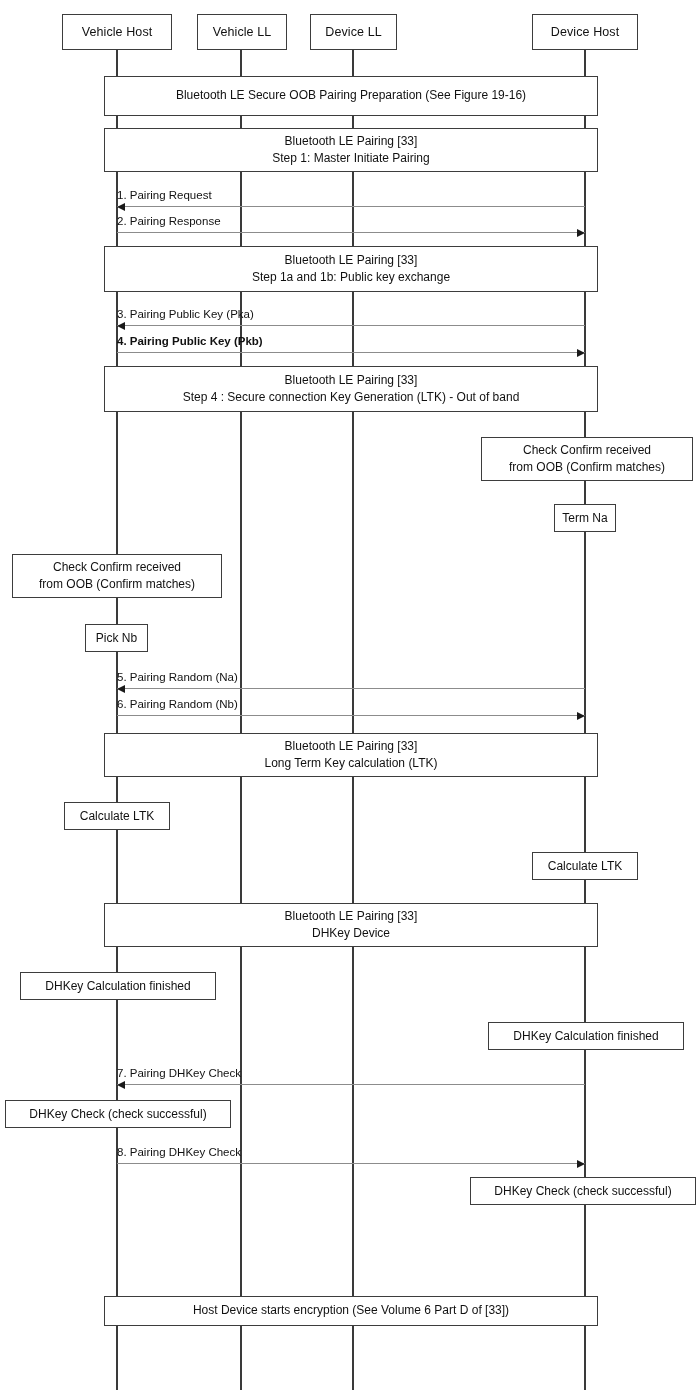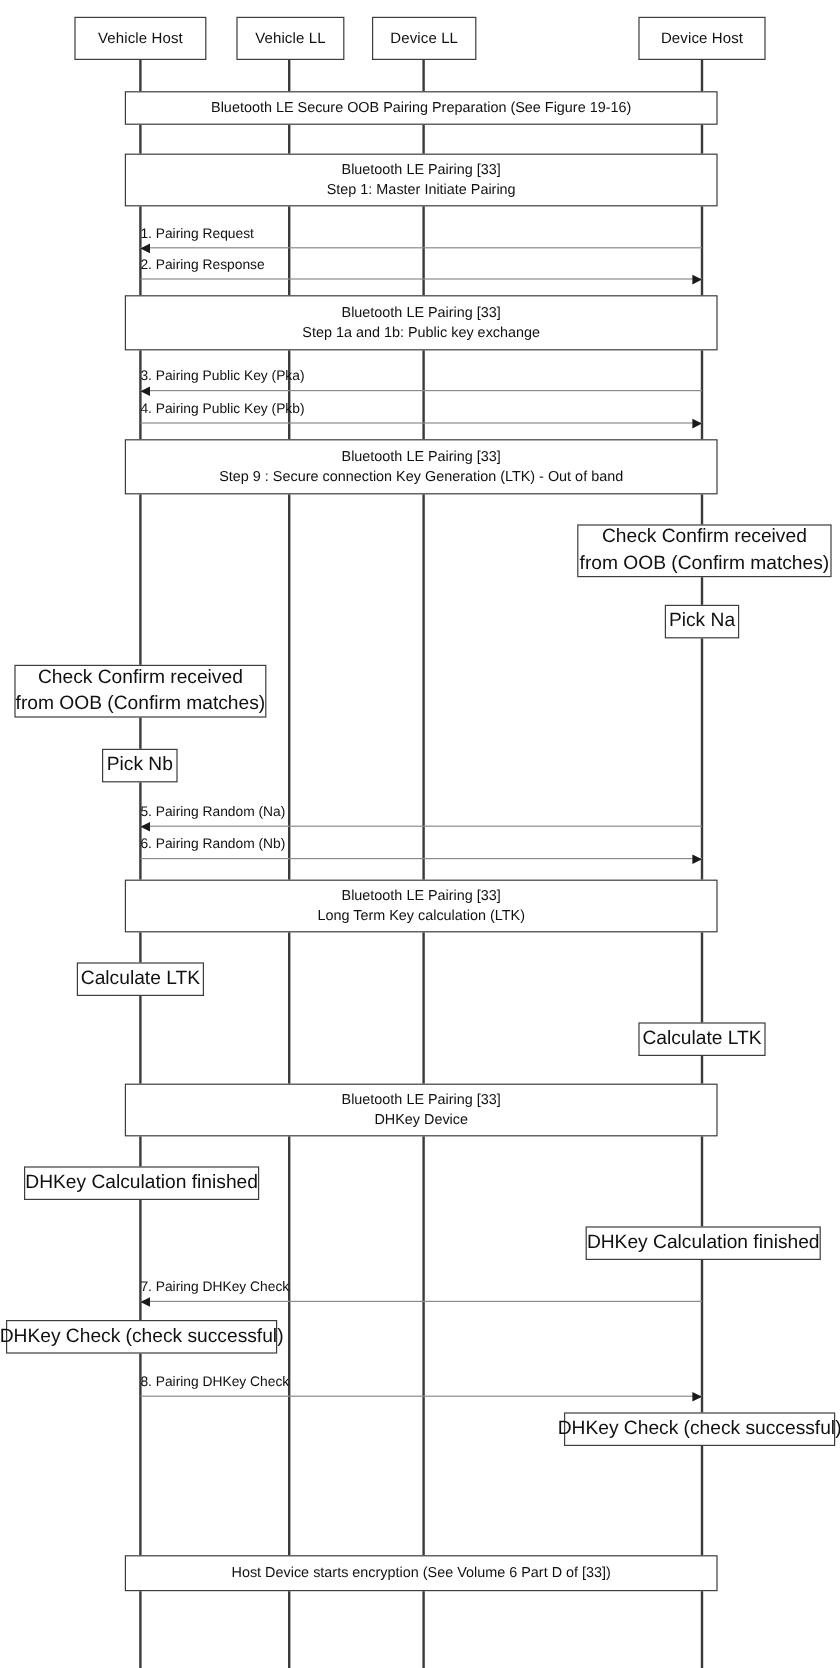--- a/index.html
+++ b/index.html
@@ -63,21 +63,21 @@
   
   .note {
     position: absolute;
     box-sizing: border-box;
     border: 1.6px solid #3d3d3d;
     background: #ffffff;
     display: flex;
     flex-direction: column;
     align-items: center;
     justify-content: center;
-    font-size: 16px;
+    font-size: 12px;
     color: #111111;
     line-height: 1.4;
     text-align: center;
     z-index: 6;
     padding: 0 6px;
   }
   .note .ln { display: block; white-space: nowrap; }
 
   
   .msg-line {
@@ -138,52 +138,52 @@
     </div>
     <div class="participant" style="left: 197px; top: 14px; width: 90px; height: 36px;">
       <span>Vehicle LL</span>
     </div>
     <div class="participant" style="left: 310px; top: 14px; width: 87px; height: 36px;">
       <span>Device LL</span>
     </div>
     <div class="participant" style="left: 532px; top: 14px; width: 106px; height: 36px;">
       <span>Device Host</span>
     </div>
-    <div class="fragment" style="left: 104px; top: 76px; width: 494px; height: 28px;">
+    <div class="fragment" style="left: 104px; top: 76px; width: 494px; height: 40px;">
       <span class="ln">Bluetooth LE Secure OOB Pairing Preparation (See Figure 19-16)</span>
     </div>
     <div class="fragment" style="left: 104px; top: 128px; width: 494px; height: 44px;">
       <span class="ln">Bluetooth LE Pairing [33]</span>
       <span class="ln">Step 1: Master Initiate Pairing</span>
     </div>
     <div class="fragment" style="left: 104px; top: 246px; width: 494px; height: 46px;">
       <span class="ln">Bluetooth LE Pairing [33]</span>
       <span class="ln">Step 1a and 1b: Public key exchange</span>
     </div>
     <div class="fragment" style="left: 104px; top: 366px; width: 494px; height: 46px;">
       <span class="ln">Bluetooth LE Pairing [33]</span>
-      <span class="ln">Step 9 : Secure connection Key Generation (LTK) - Out of band</span>
+      <span class="ln">Step 4 : Secure connection Key Generation (LTK) - Out of band</span>
     </div>
     <div class="fragment" style="left: 104px; top: 733px; width: 494px; height: 44px;">
       <span class="ln">Bluetooth LE Pairing [33]</span>
       <span class="ln">Long Term Key calculation (LTK)</span>
     </div>
     <div class="fragment" style="left: 104px; top: 903px; width: 494px; height: 44px;">
       <span class="ln">Bluetooth LE Pairing [33]</span>
       <span class="ln">DHKey Device</span>
     </div>
     <div class="fragment" style="left: 104px; top: 1296px; width: 494px; height: 30px;">
       <span class="ln">Host Device starts encryption (See Volume 6 Part D of [33])</span>
     </div>
     <div class="note" style="left: 481px; top: 437px; width: 212px; height: 44px;">
       <span class="ln">Check Confirm received</span>
       <span class="ln">from OOB (Confirm matches)</span>
     </div>
     <div class="note" style="left: 554px; top: 504px; width: 62px; height: 28px;">
-      <span class="ln">Pick Na</span>
+      <span class="ln">Term Na</span>
     </div>
     <div class="note" style="left: 12px; top: 554px; width: 210px; height: 44px;">
       <span class="ln">Check Confirm received</span>
       <span class="ln">from OOB (Confirm matches)</span>
     </div>
     <div class="note" style="left: 85px; top: 624px; width: 63px; height: 28px;">
       <span class="ln">Pick Nb</span>
     </div>
     <div class="note" style="left: 64px; top: 802px; width: 106px; height: 28px;">
       <span class="ln">Calculate LTK</span>
@@ -207,21 +207,21 @@
     <div class="arrow-head arrow-left" style="top: 202.5px; left: 117px;"></div>
     <div class="msg-label" style="left: 117px; width: 468px; top: 189px;">1. Pairing Request</div>
     <div class="msg-line" style="left: 117px; top: 232px; width: 468px;"></div>
     <div class="arrow-head arrow-right" style="top: 228.5px; left: 577px;"></div>
     <div class="msg-label" style="left: 117px; width: 468px; top: 215px;">2. Pairing Response</div>
     <div class="msg-line" style="left: 117px; top: 325px; width: 468px;"></div>
     <div class="arrow-head arrow-left" style="top: 321.5px; left: 117px;"></div>
     <div class="msg-label" style="left: 117px; width: 468px; top: 308px;">3. Pairing Public Key (Pka)</div>
     <div class="msg-line" style="left: 117px; top: 352px; width: 468px;"></div>
     <div class="arrow-head arrow-right" style="top: 348.5px; left: 577px;"></div>
-    <div class="msg-label" style="left: 117px; width: 429px; top: 335px;">4. Pairing Public Key (Pkb)</div>
+    <div class="msg-label" style="left: 117px; width: 429px; top: 335px; font-weight: bold;">4. Pairing Public Key (Pkb)</div>
     <div class="msg-line" style="left: 117px; top: 688px; width: 468px;"></div>
     <div class="arrow-head arrow-left" style="top: 684.5px; left: 117px;"></div>
     <div class="msg-label" style="left: 117px; width: 468px; top: 671px;">5. Pairing Random (Na)</div>
     <div class="msg-line" style="left: 117px; top: 715px; width: 468px;"></div>
     <div class="arrow-head arrow-right" style="top: 711.5px; left: 577px;"></div>
     <div class="msg-label" style="left: 117px; width: 468px; top: 698px;">6. Pairing Random (Nb)</div>
     <div class="msg-line" style="left: 117px; top: 1084px; width: 468px;"></div>
     <div class="arrow-head arrow-left" style="top: 1080.5px; left: 117px;"></div>
     <div class="msg-label" style="left: 117px; width: 468px; top: 1067px;">7. Pairing DHKey Check</div>
     <div class="msg-line" style="left: 117px; top: 1163px; width: 468px;"></div>

